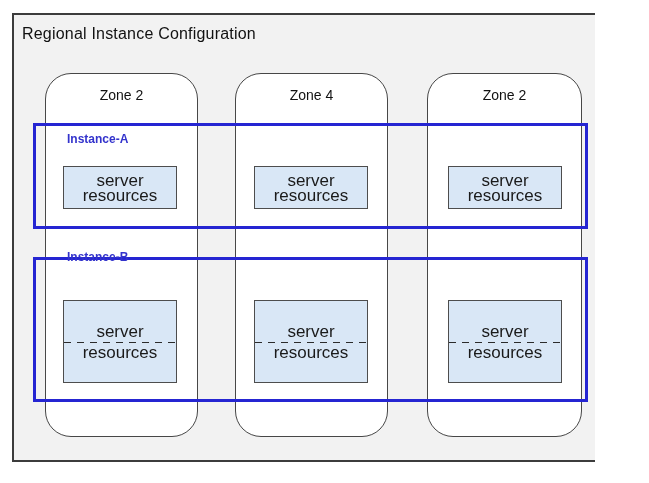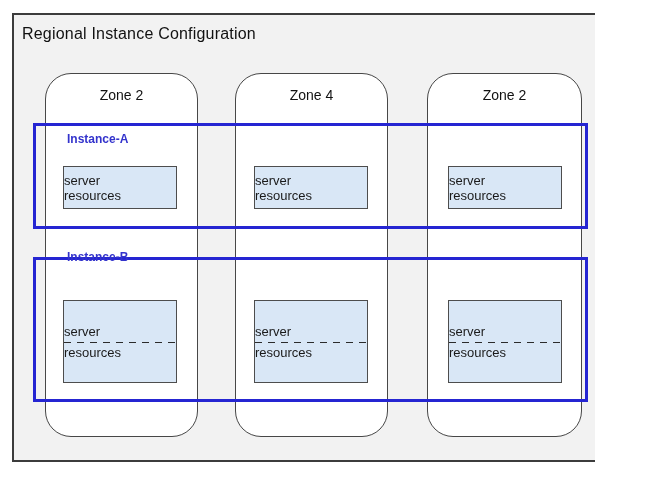--- a/index.html
+++ b/index.html
@@ -65,23 +65,23 @@
   }
   .instance-a-label { top: 132px; }
   .instance-b-label { top: 250px; }
   .srv {
     position: absolute;
     width: 114px;
     background: #d9e7f6;
     border: 1px solid #4d4d4d;
     display: flex;
     flex-direction: column;
-    align-items: flex-start;
+    align-items: center;
     justify-content: center;
-    font-size: 13px;
+    font-size: 17px;
     line-height: 15px;
     color: #1a1a1a;
     text-align: center;
   }
   .row-a { top: 166px; height: 43px; }
   .row-b { top: 300px; height: 83px; }
   .col-1 { left: 63px; }
   .col-2 { left: 254px; }
   .col-3 { left: 448px; }
   .srv-divider {

